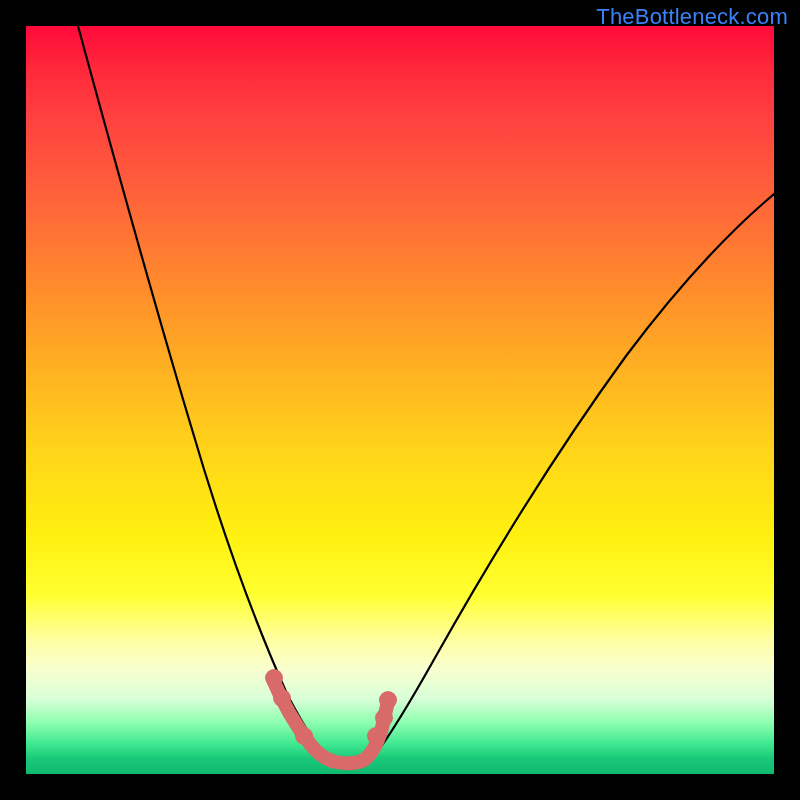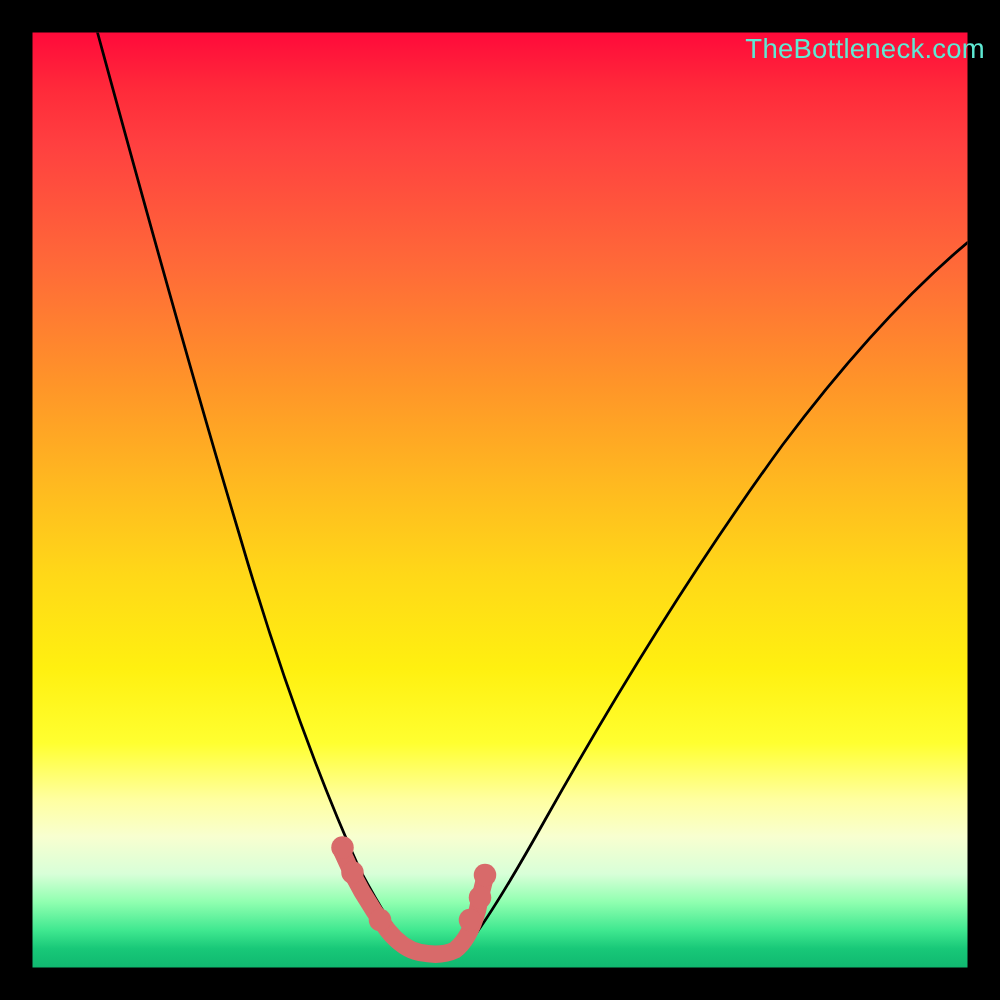--- a/index.html
+++ b/index.html
@@ -48,26 +48,25 @@
     position: absolute;
     top: 0;
     left: 0;
     width: 748px;
     height: 748px;
   }
   .watermark {
     position: absolute;
     top: 4px;
     right: 12px;
-    color: #5eead4;
+    color: #3b82f6;
     font-size: 22px;
     font-weight: 500;
     letter-spacing: 0.2px;
     user-select: none;
-    margin-top: 22px;
   }
 </style>
 </head>
 <body>
 
 <div class="chart-frame">
   <div class="plot-area">
 
     <svg class="curves" viewBox="0 0 748 748" preserveAspectRatio="none">
 

